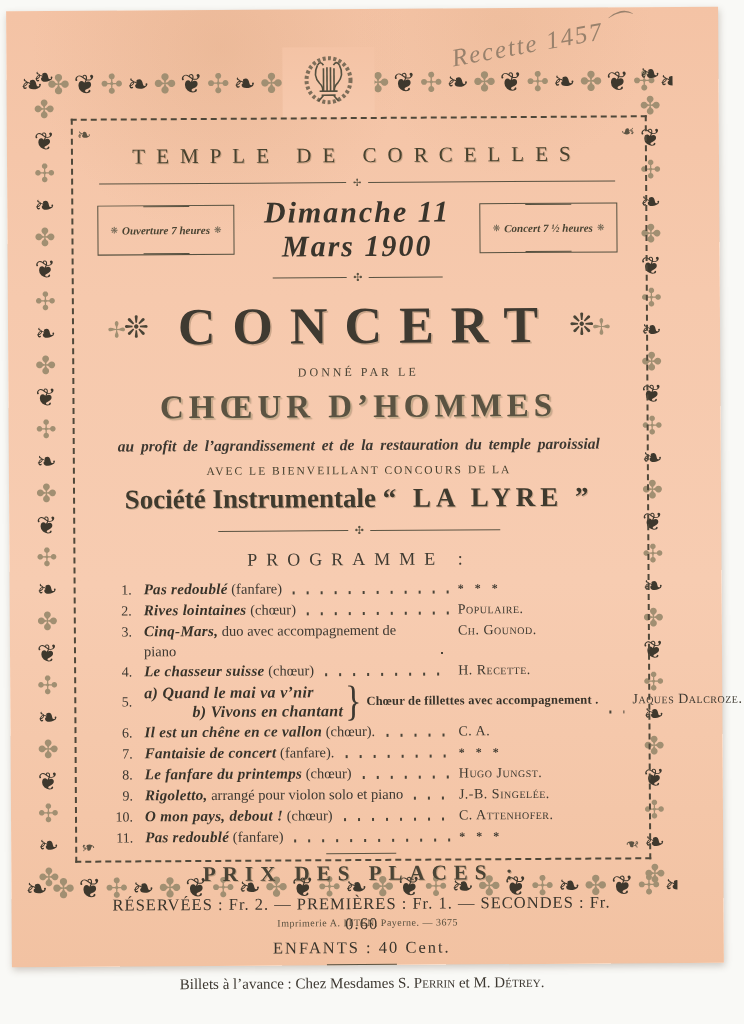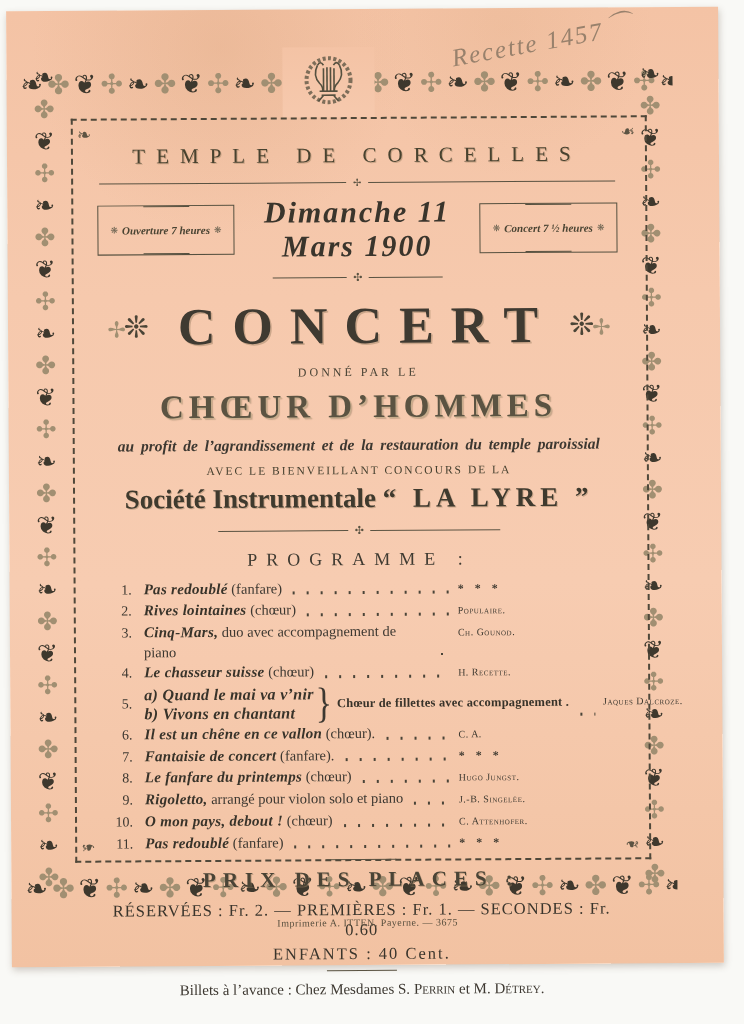--- a/index.html
+++ b/index.html
@@ -101,21 +101,21 @@
   .prog-list{text-align:left;margin:8px 0 0 4px;}
   .prog-row{display:flex;align-items:baseline;line-height:20px;font-size:15px;}
   .prog-num{flex:0 0 28px;text-align:right;padding-right:12px;font-size:14px;color:#3d3831;}
   .prog-title{font-style:italic;font-weight:bold;color:#38332a;letter-spacing:.3px;}
   .prog-suffix{font-size:14.5px;color:#3d3831;}
   .prog-leader{
     flex:1;align-self:flex-end;height:5px;margin:0 8px 4px 10px;min-width:10px;
     background-image:radial-gradient(circle at 2px 2.5px, #4a4438 1.15px, transparent 1.5px);
     background-size:14px 5px;background-repeat:repeat-x;
   }
-  .prog-author{flex:0 0 162px;font-variant:small-caps;font-size:10px;letter-spacing:.5px;color:#3f3a31;}
+  .prog-author{flex:0 0 162px;font-variant:small-caps;font-size:14px;letter-spacing:.5px;color:#3f3a31;}
   .prog-author.stars{font-variant:normal;font-size:12px;letter-spacing:4px;font-weight:bold;}
   .prog-row-multi{align-items:center;margin:1px 0;}
   .prog-sub{flex:0 0 auto;}
   .prog-sub .prog-title{display:block;line-height:19px;font-size:16px;}
   .prog-brace{font-size:34px;font-weight:300;transform:scaleY(1.25);color:#3d3831;padding:0 5px 0 2px;}
   .prog-note{flex:0 0 auto;font-size:12.5px;font-weight:bold;color:#38332a;letter-spacing:.2px;}
   .prices-head{
     font-size:21px;font-weight:bold;letter-spacing:7px;margin-top:7px;color:#4a4436;
     text-shadow:1px 1px 0 rgba(150,125,95,.5);
   }
@@ -231,21 +231,21 @@
         <div class="prog-row">
           <span class="prog-num">4.</span>
           <span class="prog-titlewrap"><span class="prog-title">Le chasseur suisse</span><span class="prog-suffix"> (chœur)</span></span>
           <span class="prog-leader"></span>
           <span class="prog-author">H. Recette.</span>
         </div>
         <div class="prog-row prog-row-multi">
           <span class="prog-num">5.</span>
           <div class="prog-sub">
             <span class="prog-title" style="display: block;">a) Quand le mai va v’nir</span>
-            <span class="prog-title" style="display: block;">b) Vivons en chantant</span>
+            <span class="prog-title" style="display: block; margin-left: 48px;">b) Vivons en chantant</span>
           </div>
           <span class="prog-brace">}</span>
           <span class="prog-note">Chœur de fillettes avec accompagnement .</span>
           <span class="prog-leader" style="flex: 0 0 16px;"></span>
           <span class="prog-author">Jaques Dalcroze.</span>
         </div>
         <div class="prog-row">
           <span class="prog-num">6.</span>
           <span class="prog-titlewrap"><span class="prog-title">Il est un chêne en ce vallon</span><span class="prog-suffix"> (chœur).</span></span>
           <span class="prog-leader"></span>

